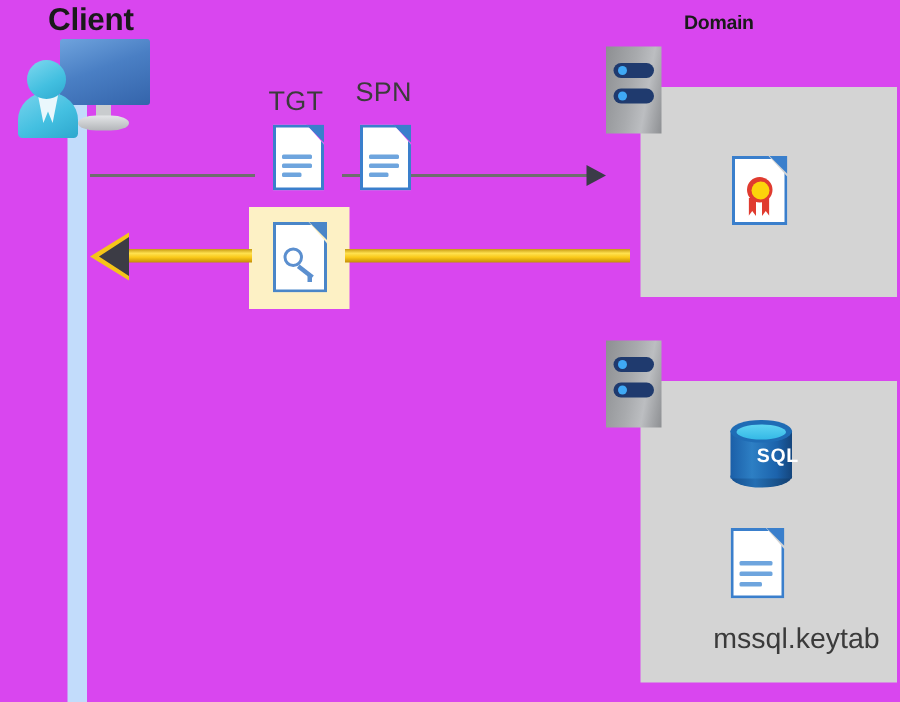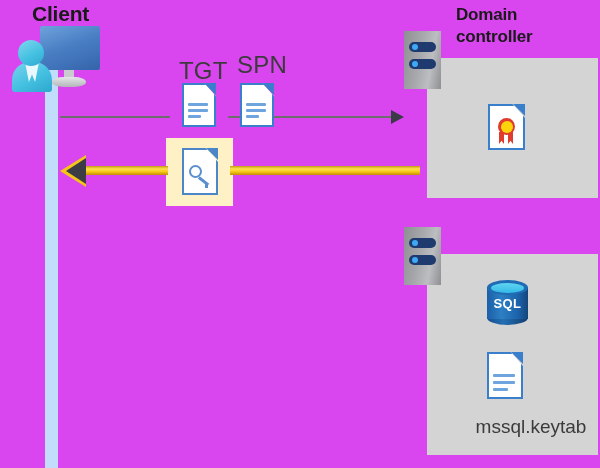--- a/index.html
+++ b/index.html
@@ -22,32 +22,32 @@
     color:#1a1a1a;
     letter-spacing:-0.2px;
   }
   #client-label{
     left:32px; top:2px;
     font-size:21px;
     line-height:24px;
   }
   #dc-label{
     left:456px; top:4px;
-    font-size:17px;
+    font-size:13px;
     line-height:22px;
     width:140px;
   }
   #linux-label{
     left:456px; top:227px;
     font-size:19px;
     line-height:22px;
     width:140px;
   }
   .doc-caption{
-    font-size:24px;
+    font-size:18px;
     color:#3b3b3b;
     letter-spacing:0.2px;
   }
   #tgt-label{left:179px; top:57px;}
   #spn-label{left:237px; top:51px;}
   #keytab-label{
     left:427px; top:416px;
     width:160px;
     text-align:center;
     font-size:19px;
@@ -283,20 +283,21 @@
     background:linear-gradient(180deg,#5fd4f2 0%,#34b9e6 100%);
   }
   #sql-text{
     position:absolute;
     left:0; top:16px; width:41px;
     text-align:center;
     color:#ffffff;
     font-size:13px;
     font-weight:700;
     letter-spacing:0.4px;
+    padding-left:11px;
   }
 </style>
 </head>
 <body>
 
 <div id="canvas">
 
   <div class="abs gray-panel" id="dc-panel"></div>
   <div class="abs gray-panel" id="linux-panel"></div>
 
@@ -316,21 +317,20 @@
   <div class="abs server-rack" id="dc-server">
     <div class="slot s1">
         <span class="led"></span>
       </div>
     <div class="slot s2">
         <span class="led"></span>
       </div>
   </div>
   <div class="abs title-bold" id="dc-label">
     <div>Domain</div>
-    <div>controller</div>
   </div>
 
   <div class="doc" id="cert-doc">
     <div class="page"></div>
     <div class="fold"></div>
     <div id="cert-ribbon-l"></div>
     <div id="cert-ribbon-r"></div>
     <div id="cert-seal"></div>
     <div id="cert-seal-inner"></div>
   </div>

